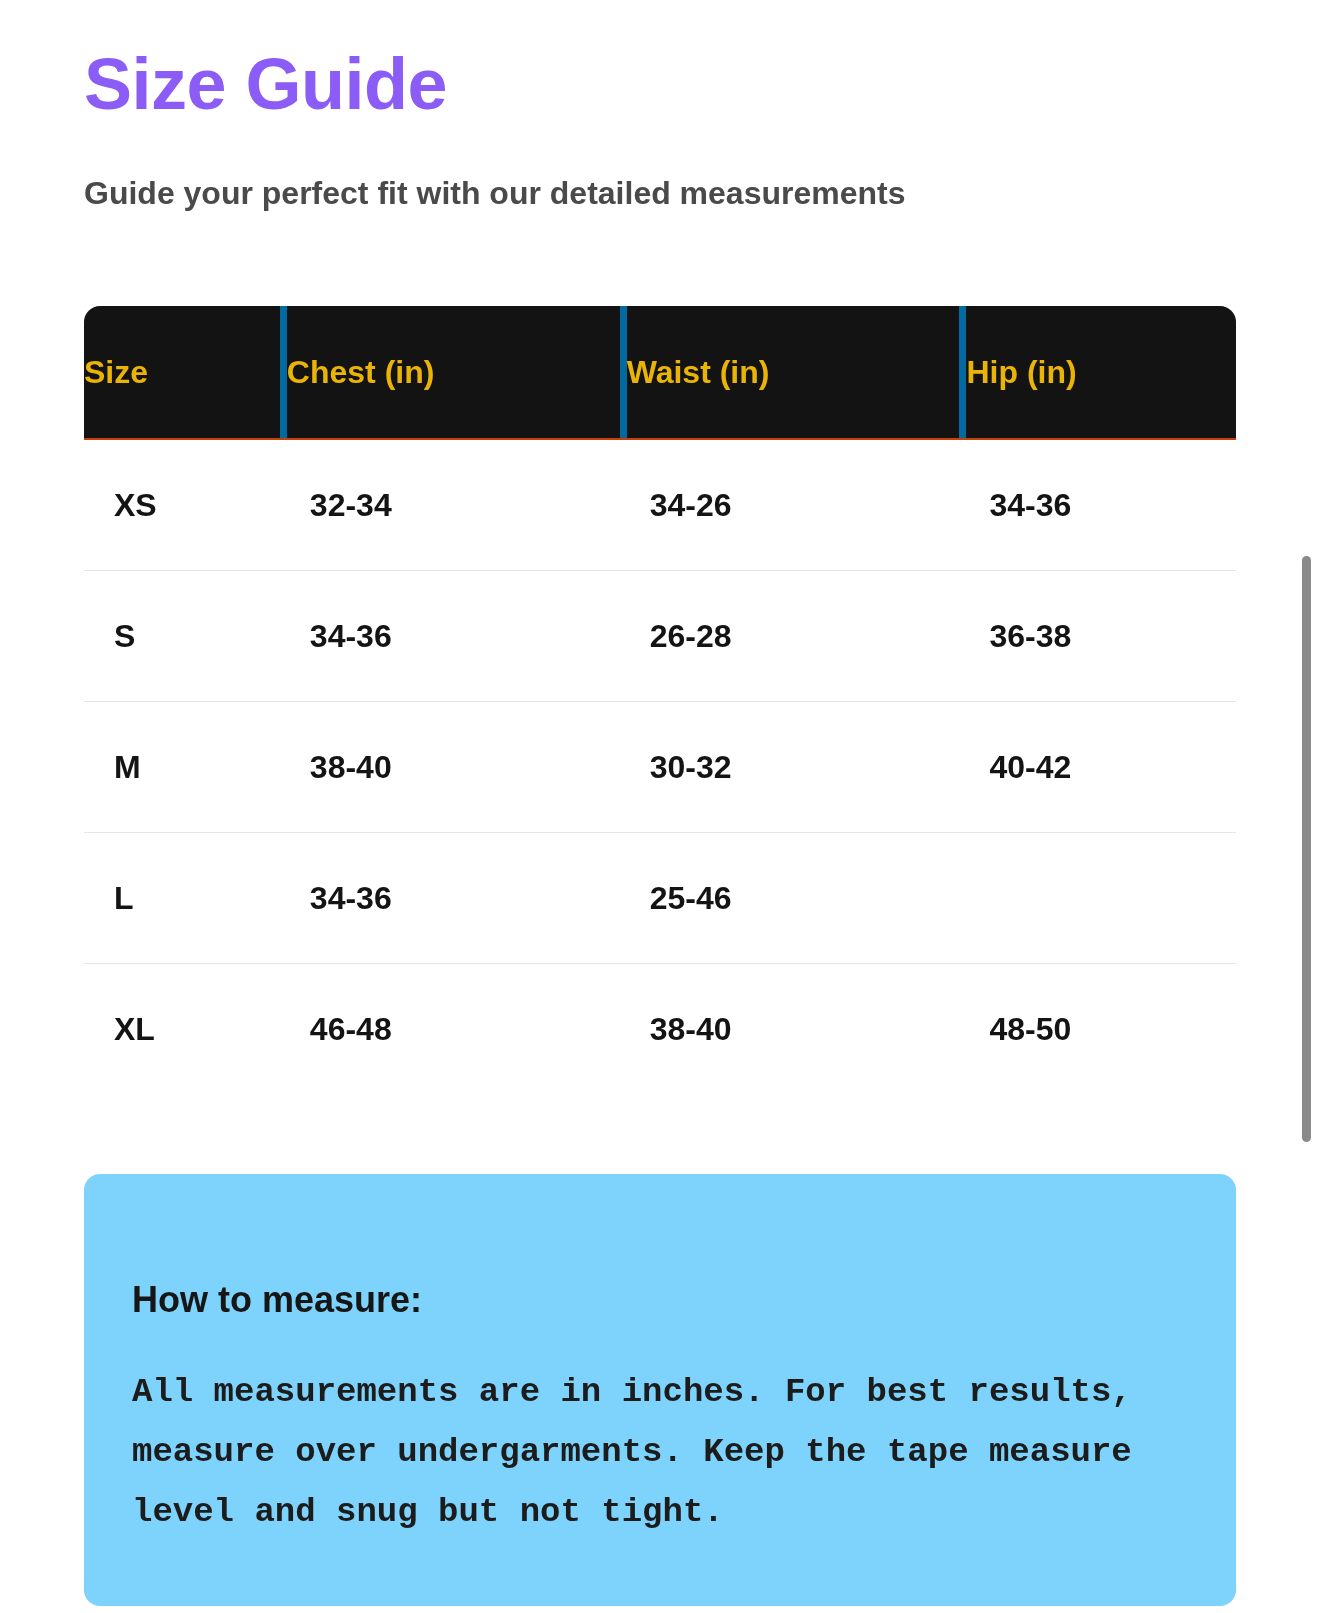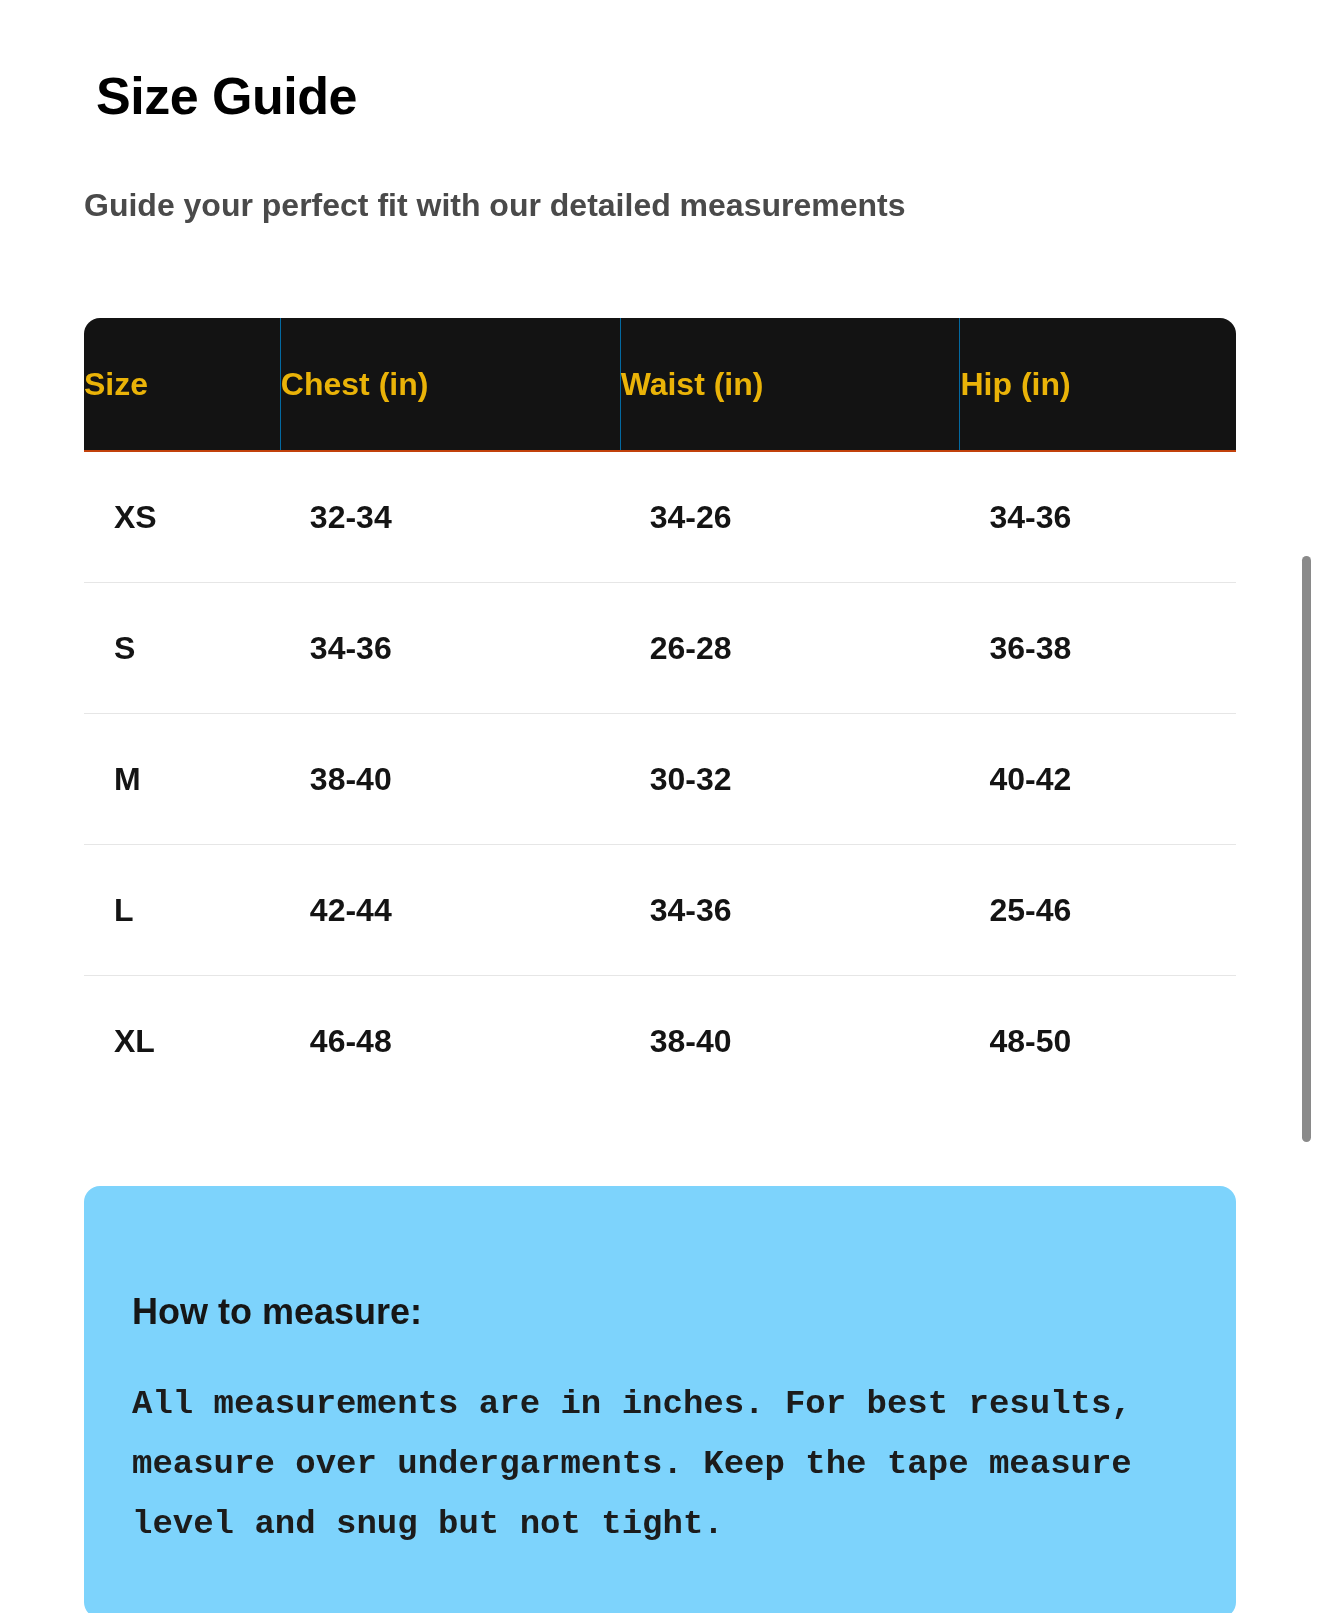--- a/index.html
+++ b/index.html
@@ -12,26 +12,26 @@
     height: 1613px;
     overflow: hidden;
     position: relative;
     font-family: "Liberation Sans", "DejaVu Sans", sans-serif;
     color: #161616;
   }
   .content {
     padding: 48px 84px 0 84px;
   }
   .page-title {
-    margin: 12px;
-    font-size: 52px;
+    margin: 0;
+    font-size: 72px;
     line-height: 72px;
     font-weight: 800;
     letter-spacing: -0.5px;
-    color: #000000;
+    color: #8b5cf6;
   }
   .page-subtitle {
     margin-top: 56px;
     font-size: 32px;
     line-height: 34px;
     font-weight: 600;
     color: #4a4a4a;
   }
   .size-table {
     margin-top: 96px;
@@ -46,21 +46,21 @@
   }
   .th {
     display: flex;
     align-items: center;
     box-sizing: border-box;
     color: #eab308;
     font-size: 32px;
     font-weight: 700;
   }
   .th + .th {
-    border-left: 1px solid #0369a1;
+    border-left: 7px solid #0369a1;
   }
   .tr {
     display: flex;
     height: 130px;
     align-items: center;
     border-top: 1px solid #e6e6e6;
   }
   .tr:first-child {
     border-top: none;
   }
@@ -147,21 +147,20 @@
         <div class="td col-hip">36-38</div>
       </div>
       <div class="tr">
         <div class="td col-size">M</div>
         <div class="td col-chest">38-40</div>
         <div class="td col-waist">30-32</div>
         <div class="td col-hip">40-42</div>
       </div>
       <div class="tr">
         <div class="td col-size">L</div>
-        <div class="td col-chest">42-44</div>
         <div class="td col-waist">34-36</div>
         <div class="td col-hip">25-46</div>
       </div>
       <div class="tr">
         <div class="td col-size">XL</div>
         <div class="td col-chest">46-48</div>
         <div class="td col-waist">38-40</div>
         <div class="td col-hip">48-50</div>
       </div>
     </div>

